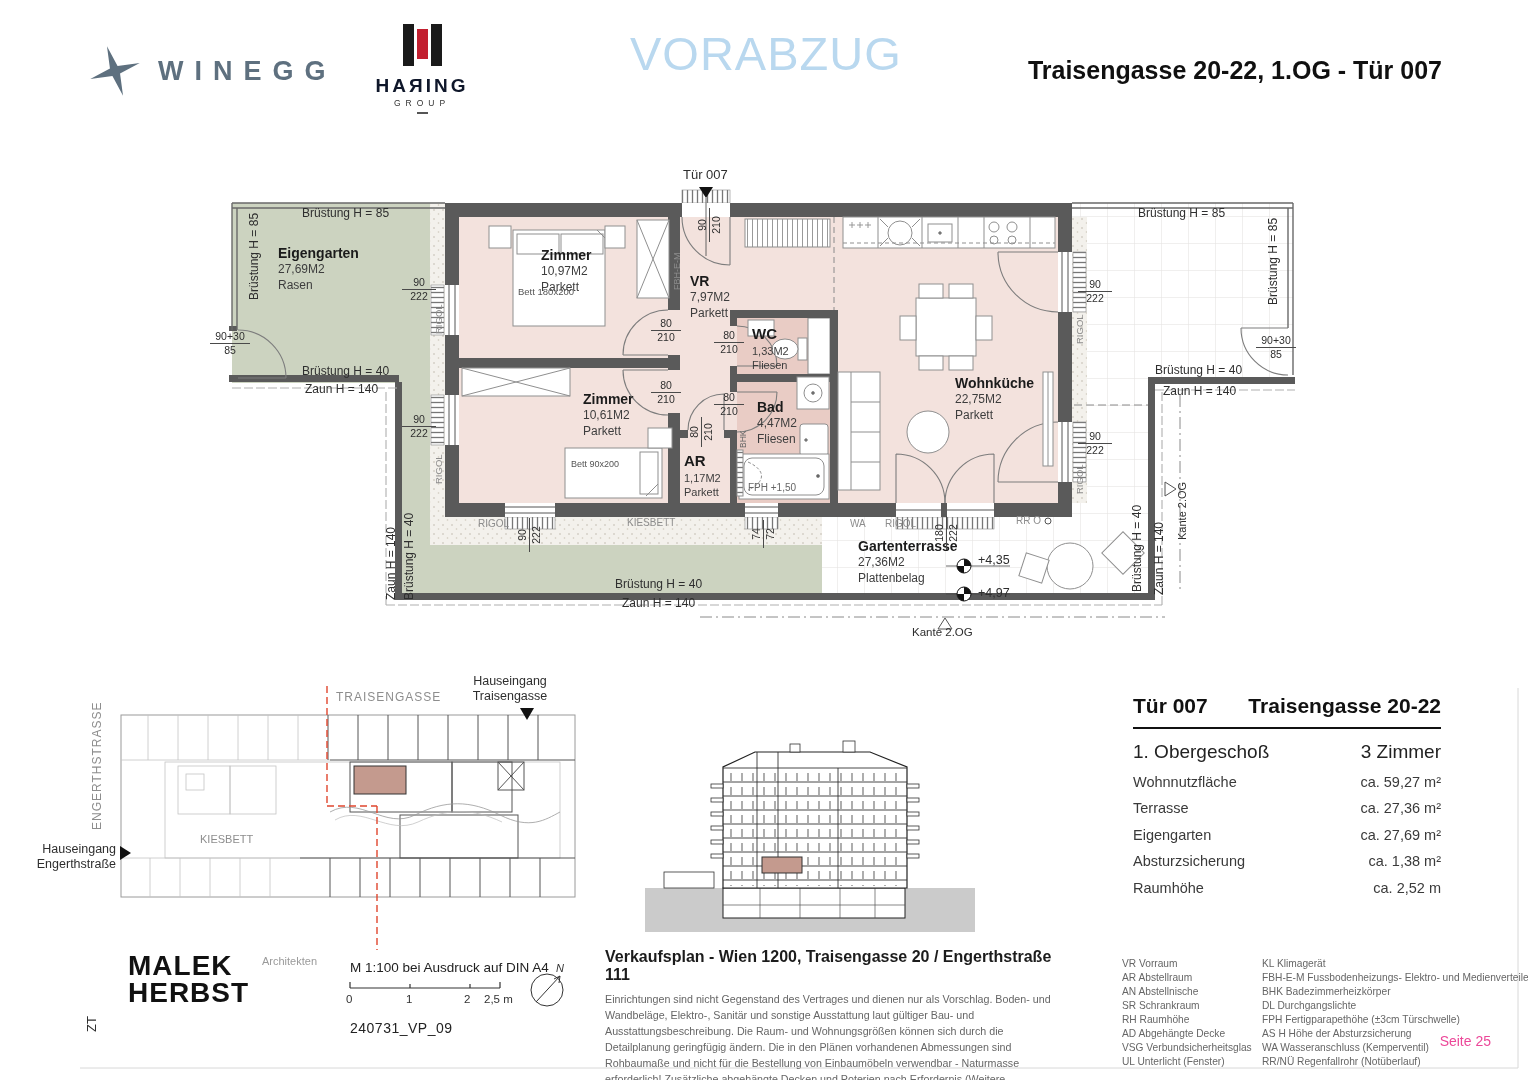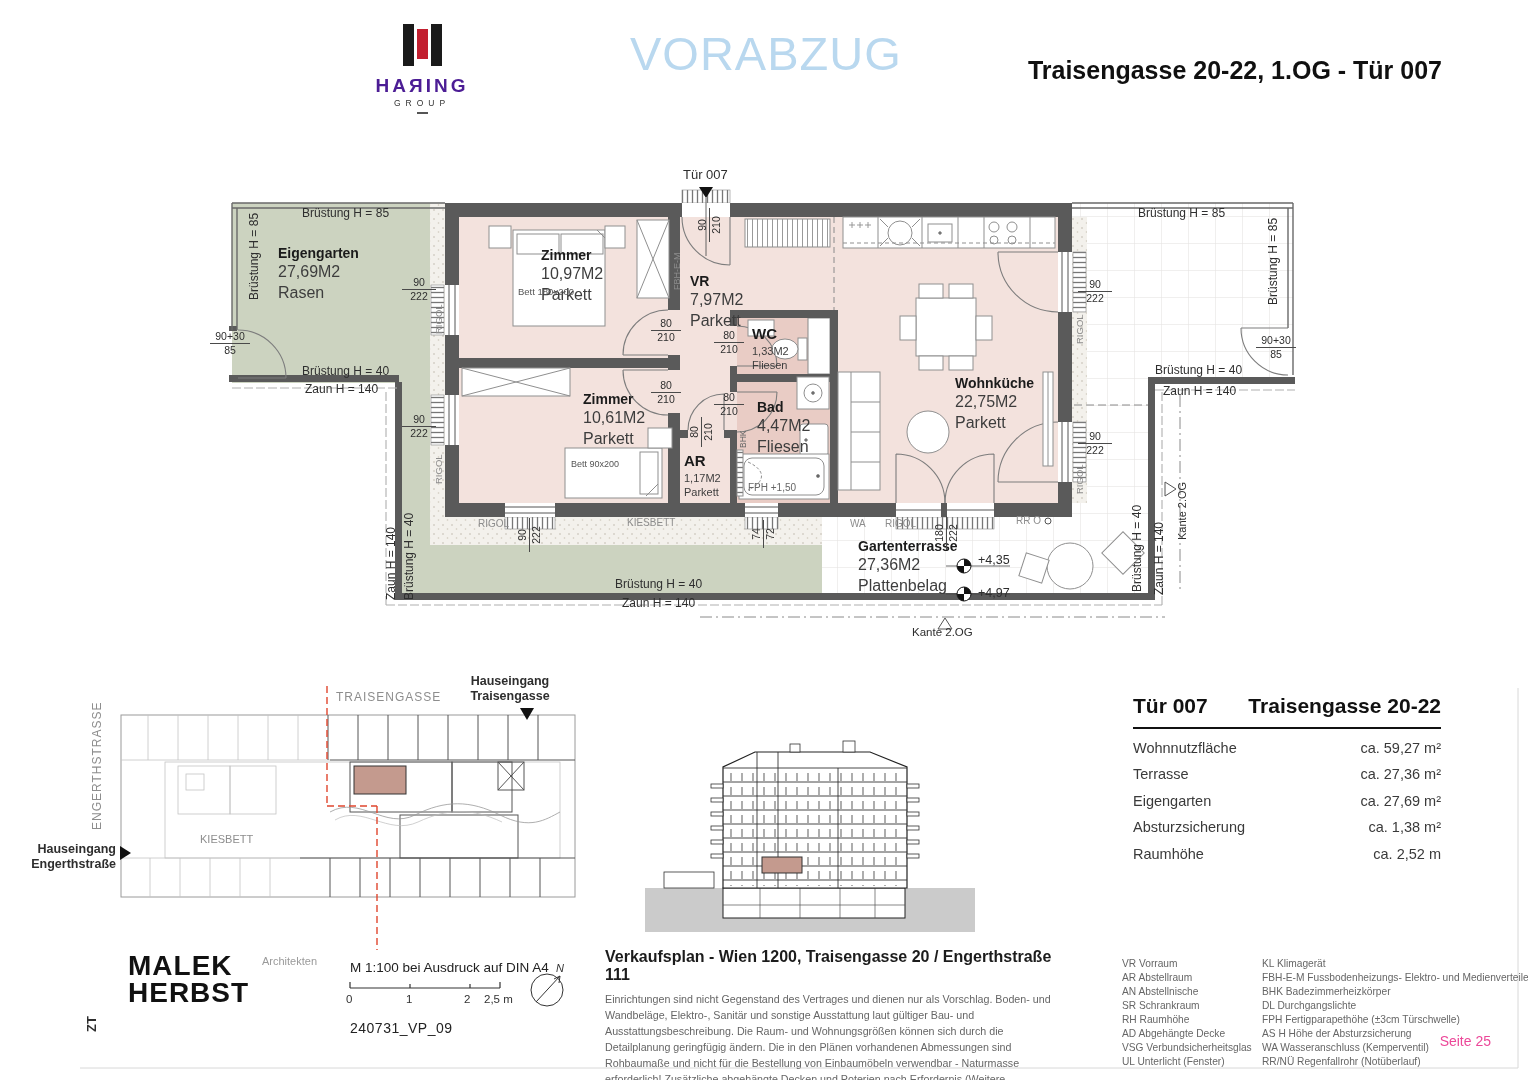--- a/index.html
+++ b/index.html
@@ -3,42 +3,42 @@
 <meta charset="utf-8">
 <style>
   html,body{margin:0;padding:0;background:#fff;}
   .page{position:relative;width:1528px;height:1080px;background:#fff;overflow:hidden;
         font-family:"Liberation Sans",sans-serif;color:#222;}
   svg.drawing{position:absolute;left:0;top:0;}
 
   
   .lbl{position:absolute;white-space:nowrap;font-size:12px;line-height:1.2;color:#2e2e2e;}
   .vlbl{transform:rotate(-90deg);transform-origin:0 0;}
-  .b{font-weight:700}
+  .b{font-weight:400}
   .g{color:#8d8d8d}
 
   
   .room{position:absolute;line-height:1.3;white-space:nowrap;}
   .room span{display:block}
   .room .rn{font-weight:700;font-size:14px;color:#1b1b1b}
-  .room .rx{font-size:16px;color:#3d3d3d}
+  .room .rx{font-size:12px;color:#3d3d3d}
   .room.s .rn{font-size:15px}
   .room.s .rx{font-size:11px}
 
   
   .frac{position:absolute;font-size:10.5px;line-height:1.25;color:#2f2f2f;text-align:center;width:34px}
   .frac span{display:block;padding:0 2px}
   .frac .ft{border-bottom:1px solid #4a4a4a}
   .frac.rot{transform:rotate(-90deg);transform-origin:0 0}
 
   
   .winegg{position:absolute;left:88px;top:44px;display:flex;align-items:center;gap:16px}
   .winegg-text{font-size:27px;letter-spacing:11px;color:#5e707f;font-weight:600}
   .haring{position:absolute;left:372px;top:24px;width:100px;text-align:center}
-  .haring-name{font-size:19px;font-weight:700;letter-spacing:3px;color:#4c1d95;margin-top:3px}
+  .haring-name{font-size:19px;font-weight:700;letter-spacing:3px;color:#0f172a;margin-top:3px}
   .haring-group{font-size:8.5px;letter-spacing:5px;color:#333;margin-top:1px}
   .haring-dash{width:11px;border-top:2px solid #555;margin:4px auto 0}
   .watermark{position:absolute;left:630px;top:26px;font-size:47px;font-weight:500;color:#b9d8ef;letter-spacing:1px}
   .plan-title{position:absolute;right:86px;top:56px;font-size:25px;font-weight:700;color:#101010}
 
   
   .info{position:absolute;left:1133px;top:694px;width:308px}
   .info-head{display:flex;justify-content:space-between;font-size:21px;font-weight:700;color:#111;
              padding-bottom:9px;border-bottom:2.5px solid #111}
   .info-sub{display:flex;justify-content:space-between;font-size:19px;color:#222;margin-top:12px}
@@ -367,20 +367,26 @@
     <line x1="536" y1="1002" x2="560" y2="976"></line>
     <path d="M560,976 L554,979 M560,976 L559,983"></path>
   </g>
 
   <g stroke="#d8d8d8" stroke-width="1">
     <line x1="1518" y1="688" x2="1518" y2="1068"></line>
     <line x1="80" y1="1068" x2="1518" y2="1068"></line>
   </g>
 </svg>
 
+<div class="winegg">
+  <svg width="54" height="54" viewBox="0 0 54 54">
+    <path d="M27,1 L31,23 L53,27 L31,31 L27,53 L23,31 L1,27 L23,23 Z" fill="#5e707f" transform="rotate(-18 27 27)"></path>
+  </svg>
+  <span class="winegg-text">WINEGG</span>
+</div>
 
 <div class="haring">
   <svg width="44" height="44" viewBox="0 0 44 44">
     <rect x="3" y="0" width="11" height="42" fill="#1a1a1a"></rect>
     <rect x="17" y="5" width="11" height="30" fill="#c21f2f"></rect>
     <rect x="31" y="0" width="11" height="42" fill="#1a1a1a"></rect>
   </svg>
   <div class="haring-name">HAЯING</div>
   <div class="haring-group">GROUP</div>
   <div class="haring-dash"></div>
@@ -543,20 +549,24 @@
 <div class="lbl b" style="left:6px;top:842px;width:110px;text-align:right;font-size:12.5px">
   <span style="display:block">Hauseingang</span>
   <span style="display:block">Engerthstraße</span>
 </div>
 <div class="lbl g" style="left:200px;top:833px;font-size:11px">KIESBETT</div>
 
 <div class="info">
   <div class="info-head">
     <span>Tür 007</span>
     <span>Traisengasse 20-22</span>
+  </div>
+  <div class="info-sub">
+    <span>1. Obergeschoß</span>
+    <span>3 Zimmer</span>
   </div>
   <div class="info-row">
         <span>Wohnnutzfläche</span>
         <span>ca. 59,27 m²</span>
       </div>
   <div class="info-row">
         <span>Terrasse</span>
         <span>ca. 27,36 m²</span>
       </div>
   <div class="info-row">

